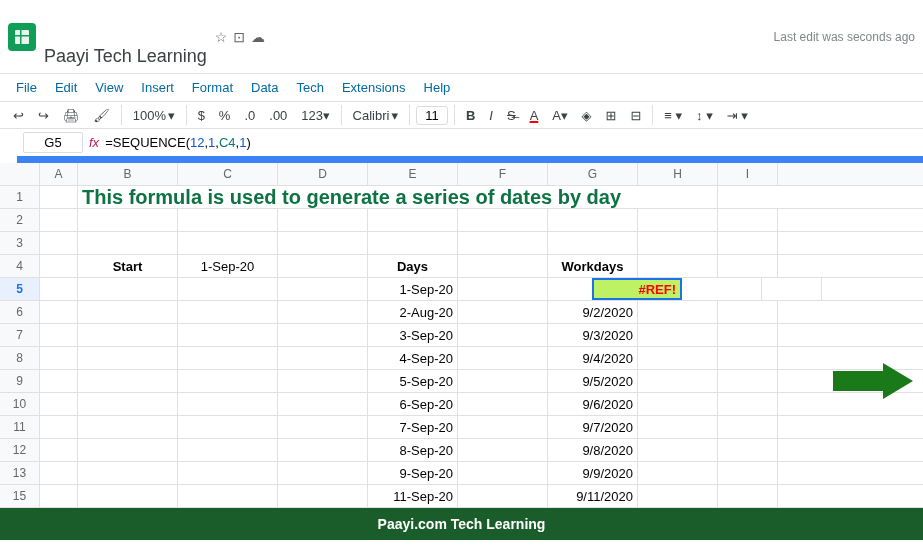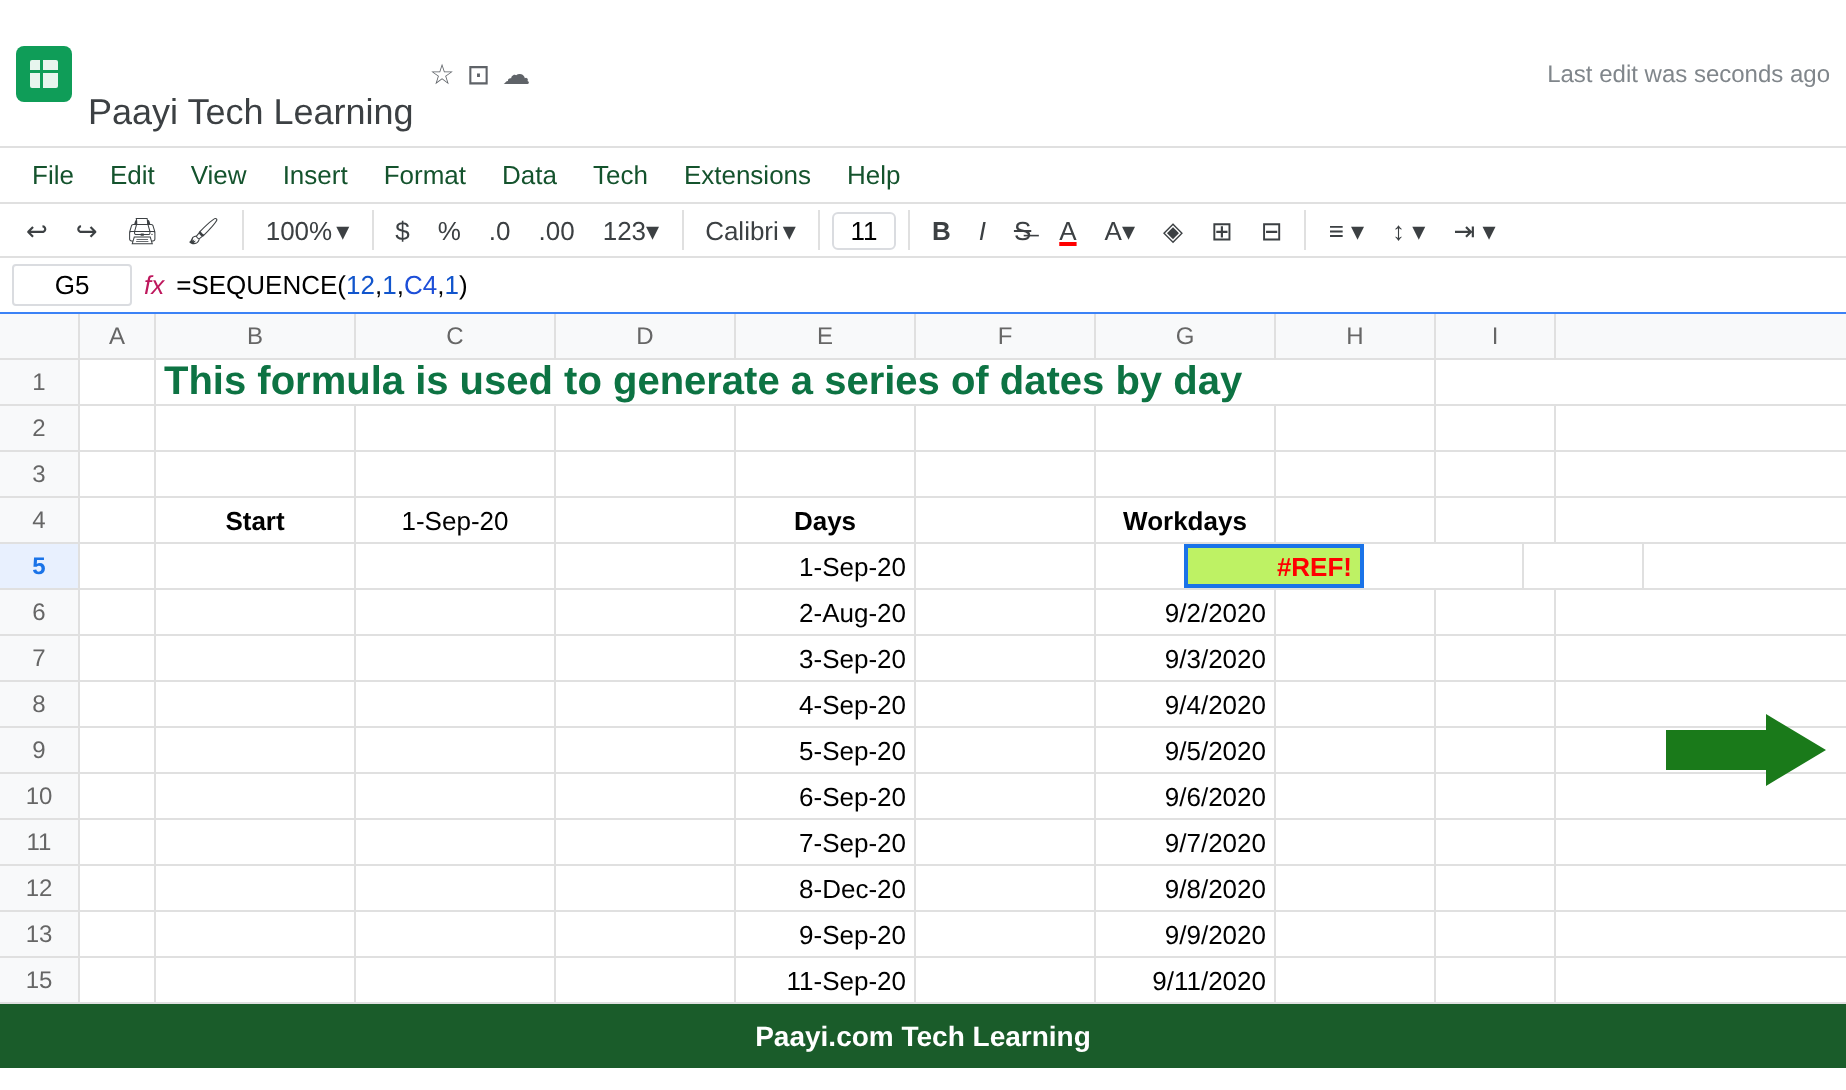--- a/index.html
+++ b/index.html
@@ -55,21 +55,21 @@
     .menu-bar {
       display: flex;
       align-items: center;
       padding: 2px 8px;
       gap: 2px;
       border-bottom: 1px solid #e0e0e0;
       background: #fff;
     }
     .menu-item {
       padding: 4px 8px;
-      color: #14532d;
+      color: #0369a1;
       font-size: 13px;
       cursor: pointer;
       border-radius: 4px;
     }
 
     
     .toolbar {
       display: flex;
       align-items: center;
       padding: 3px 8px;
@@ -103,23 +103,24 @@
     }
     .bold-btn { font-weight: bold; }
     .italic-btn { font-style: italic; }
     .strikethrough-btn { text-decoration: line-through; }
 
     
     .formula-bar {
       display: flex;
       align-items: center;
       padding: 3px 6px;
-      border-bottom: 1px solid #3b82f6;
+      border-bottom: 7px solid #3b82f6;
       background: #fff;
       gap: 6px;
+      margin-left: 17px;
     }
     .cell-ref {
       width: 60px;
       border: 1px solid #dadce0;
       border-radius: 2px;
       padding: 2px 4px;
       font-size: 13px;
       text-align: center;
     }
     .fx-icon {
@@ -307,21 +308,21 @@
   <div class="toolbar-divider"></div>
   <div class="toolbar-btn">≡ ▾</div>
   <div class="toolbar-btn">↕ ▾</div>
   <div class="toolbar-btn">⇥ ▾</div>
 </div>
 
 <div class="formula-bar">
   <input class="cell-ref" value="G5" style="">
   <span class="fx-icon">fx</span>
   <span style="font-size:13px; color:#000;">
-    =SEQUENCE(<span style="color:#1155cc;">12</span>,<span style="color:#1155cc;">1</span>,<span style="color:#1d4ed8;">C4</span>,<span style="color:#1155cc;">1</span>)
+    =SEQUENCE(<span style="color:#1155cc;">12</span>,<span style="color:#1155cc;">1</span>,<span style="color:#0f766e;">C4</span>,<span style="color:#1155cc;">1</span>)
   </span>
 </div>
 
 <div class="spreadsheet-wrapper">
   <div class="spreadsheet">
 
     <div class="col-headers">
       <div class="row-num-header"></div>
       <div class="col-header col-a">A</div>
       <div class="col-header col-b">B</div>
@@ -477,21 +478,21 @@
       <div class="cell col-h"></div>
       <div class="cell col-i"></div>
     </div>
 
     <div class="grid-row">
       <div class="row-num">12</div>
       <div class="cell col-a"></div>
       <div class="cell col-b"></div>
       <div class="cell col-c"></div>
       <div class="cell col-d"></div>
-      <div class="cell col-e cell-right">8-Dec-20</div>
+      <div class="cell col-e cell-right">8-Sep-20</div>
       <div class="cell col-f"></div>
       <div class="cell col-g cell-right">9/8/2020</div>
       <div class="cell col-h"></div>
       <div class="cell col-i"></div>
     </div>
 
     <div class="grid-row">
       <div class="row-num">13</div>
       <div class="cell col-a"></div>
       <div class="cell col-b"></div>

